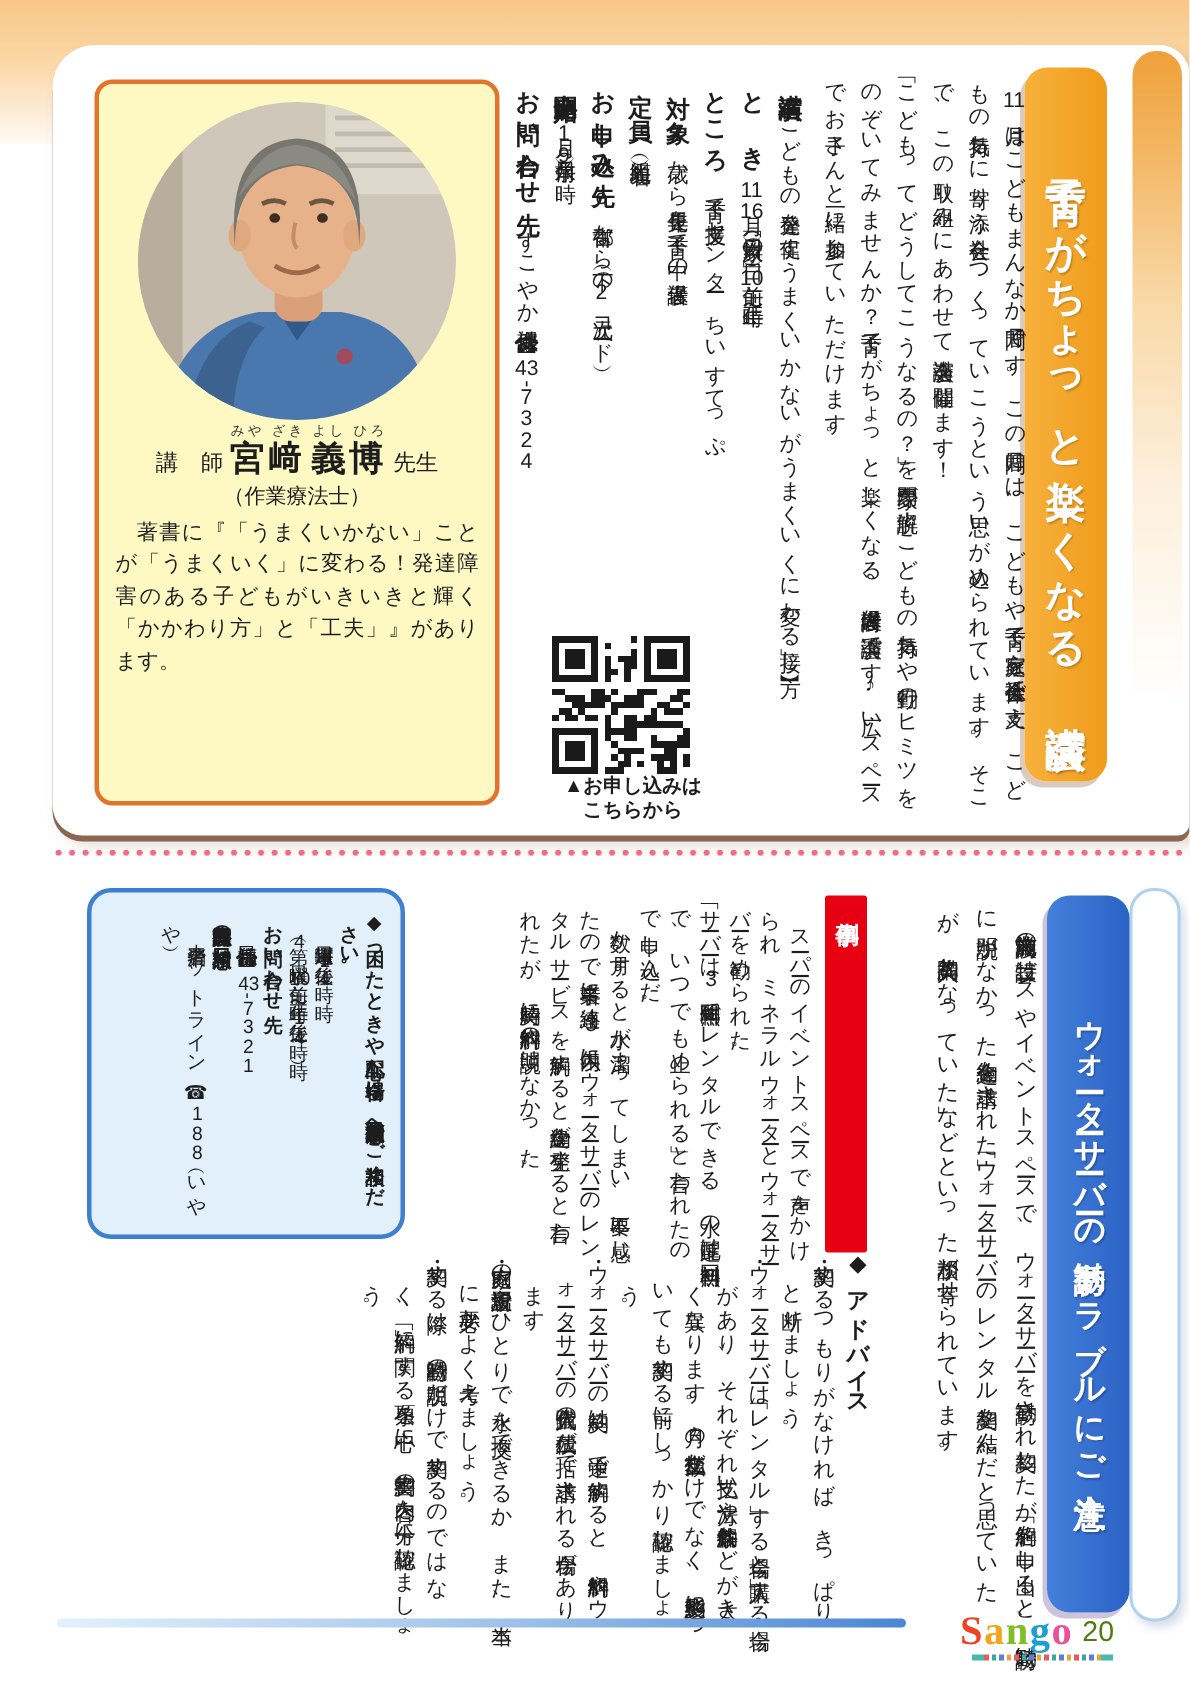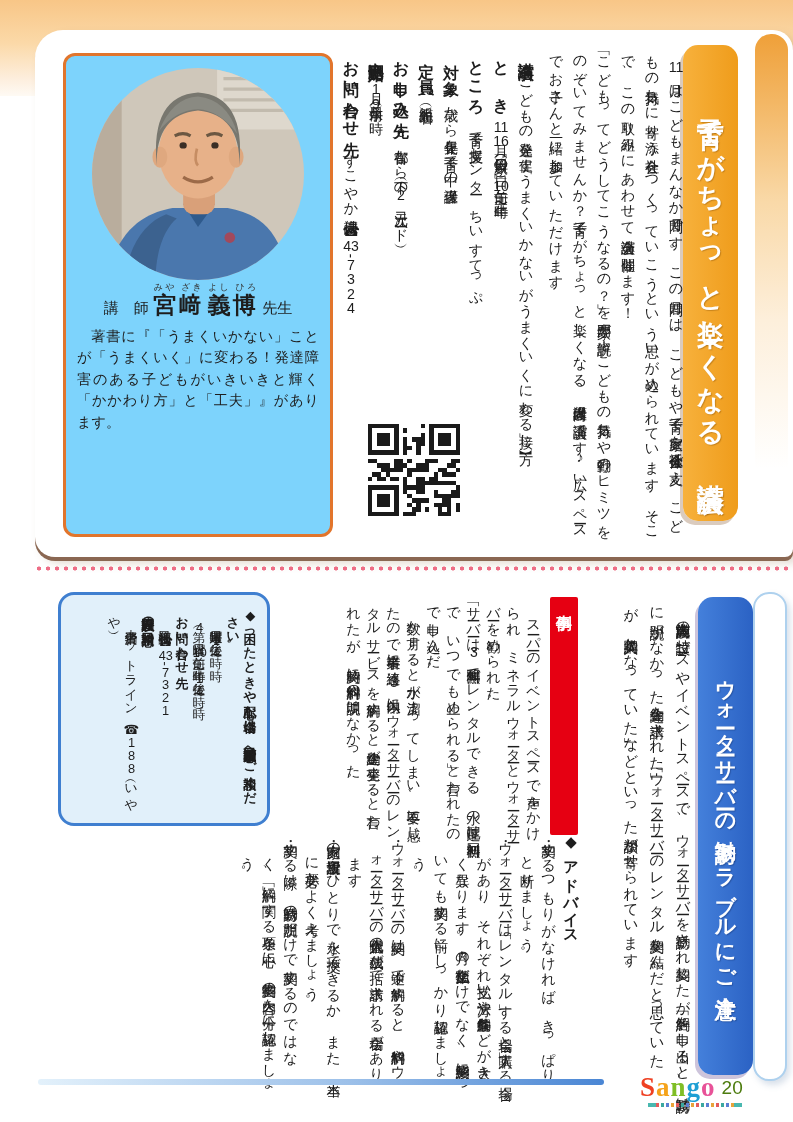--- a/index.html
+++ b/index.html
@@ -41,21 +41,21 @@
   .dv::before{content:"\3000";}
 
   
   #qr{position:absolute;left:333px;top:394px;width:92px;height:92px;}
   #qr svg{width:100%;height:100%;}
   #qr-caption{position:absolute;left:317px;top:486px;width:140px;text-align:center;
         font-size:13px;font-weight:bold;line-height:16px;}
 
   
   #speaker-box{position:absolute;left:28px;top:23px;width:270px;height:484px;box-sizing:border-box;
-        background:#7dd3fc;border:3px solid #e2752c;border-radius:12px;overflow:hidden;}
+        background:#fef9c3;border:3px solid #e2752c;border-radius:12px;overflow:hidden;}
   #photo{width:212px;height:212px;border-radius:50%;overflow:hidden;margin:12px auto 2px;}
   #photo svg{width:100%;height:100%;display:block;}
   #name-row{text-align:center;margin-top:2px;white-space:nowrap;}
   .role{font-size:15px;}
   ruby{ruby-position:over;}
   .sname{font-size:23px;font-weight:bold;letter-spacing:2px;}
   rt{font-size:9px;letter-spacing:1px;color:#333;}
   .suffix{font-size:15px;}
   #speaker-title{text-align:center;font-size:14px;margin-top:1px;}
   .bio{padding:5px 11px 0;font-size:14.2px;line-height:21.4px;text-align:justify;}
@@ -273,20 +273,24 @@
         <rect x="0" y="0" width="28" height="28"></rect>
         <rect fill="#fff" x="4" y="4" width="20" height="20"></rect>
         <rect x="8" y="8" width="12" height="12"></rect>
         <rect x="56" y="0" width="28" height="28"></rect>
         <rect fill="#fff" x="60" y="4" width="20" height="20"></rect>
         <rect x="64" y="8" width="12" height="12"></rect>
         <rect x="0" y="56" width="28" height="28"></rect>
         <rect fill="#fff" x="4" y="60" width="20" height="20"></rect>
         <rect x="8" y="64" width="12" height="12"></rect>
       </svg></div>
+  <div id="qr-caption">
+    <div>▲お申し込みは</div>
+    <div>こちらから</div>
+  </div>
 
   <div id="speaker-box">
     <div id="photo">
       <svg viewBox="0 0 200 200" aria-hidden="true">
         <rect width="200" height="200" fill="#cfc7ba"></rect>
         <rect x="0" y="0" width="28" height="200" fill="#b9ad9d"></rect>
         <rect x="118" y="0" width="82" height="58" fill="#ded8cd"></rect>
         <g stroke="#c2bbae" stroke-width="3">
           <line x1="124" y1="10" x2="196" y2="10"></line>
             <line x1="124" y1="20" x2="196" y2="20"></line>
@@ -310,20 +314,21 @@
         <path d="M99,76 Q96,88 100,92" stroke="#c68d63" stroke-width="2.5" fill="none"></path>
         <path d="M86,103 Q100,112 114,103" stroke="#9c6a48" stroke-width="3" fill="none"></path>
       </svg>
     </div>
     <div id="name-row">
       <span class="role">講　師</span>
       <ruby><span class="sname">宮﨑</span><rt>みや ざき</rt></ruby>
       <ruby><span class="sname">義博</span><rt>よし ひろ</rt></ruby>
       <span class="suffix">先生</span>
     </div>
+    <div id="speaker-title">（作業療法士）</div>
     <p class="bio ind">著書に『「うまくいかない」ことが「うまくいく」に変わる！発達障害のある子どもがいきいきと輝く「かかわり方」と「工夫」』があります。</p>
   </div>
 </div>
 
 <div id="divider"></div>
 
 <div id="strip-bot"></div>
 
 <div id="consumer-pill" class="v">ウォーターサーバーの勧誘トラブルにご注意！</div>
 

